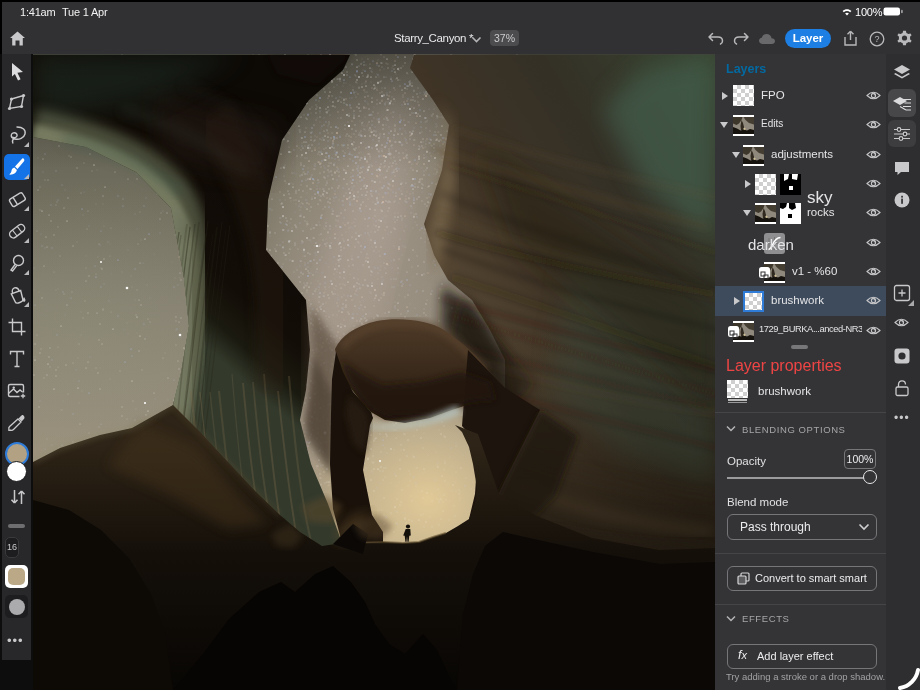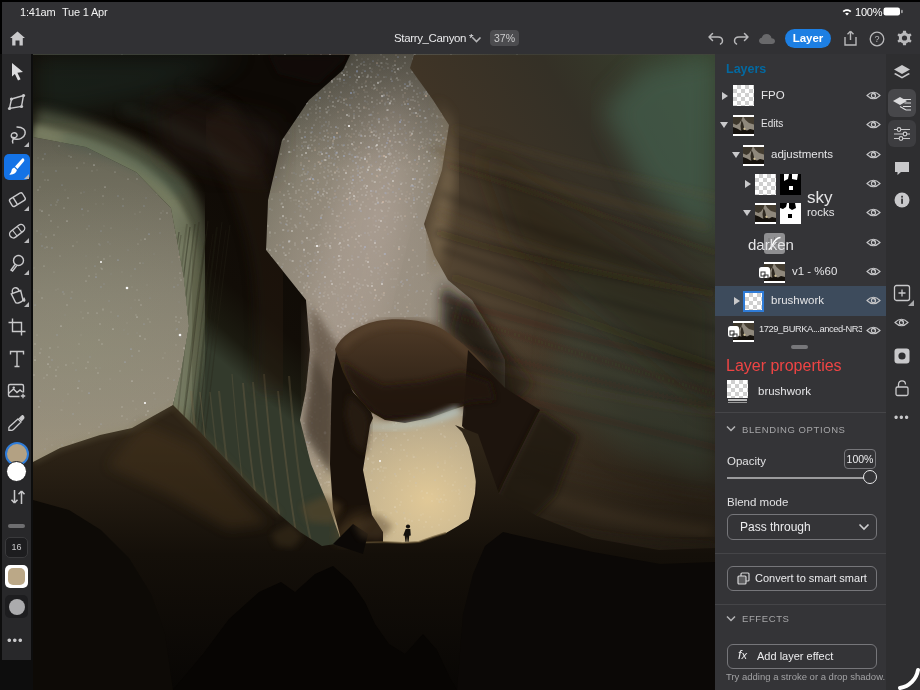--- a/index.html
+++ b/index.html
@@ -388,21 +388,21 @@
         <path d="M19.5 5.5 C20.8 6.8 20.8 8.2 19.7 9.3 L17.6 11.4 L14.6 8.4 L16.7 6.3 C17.8 5.2 18.4 4.4 19.5 5.5 Z" fill="#c9c9cb"></path>
         <path d="M14 9 L17 12 L9.5 19.5 C8.6 20.4 7.4 20.6 6.4 20.2 C5.8 20 5.5 20.7 4.9 20.4 C4.4 20 5.1 19.6 4.9 19.1 C4.5 18.1 4.7 17.4 5.6 16.5 Z" fill="none" stroke="#c9c9cb" stroke-width="1.3"></path>
       </svg></div>
     <div style="position:absolute;left:5px;top:442px;width:24px;height:24px;border-radius:50%;border:2px solid #2f7cd8;background:#b3a183;box-sizing:border-box"></div>
     <div style="position:absolute;left:6px;top:461px;width:21px;height:21px;border-radius:50%;background:#fff;border:1.5px solid #1c1c1e;box-sizing:border-box"></div>
     <div style="position:absolute;left:4px;top:486px;width:26px;height:22px"><svg width="26" height="22" viewBox="0 0 26 22">
         <path d="M10.5 4 L10.5 17 M10.5 17 L7.5 13.8 M10.5 17 L13.5 13.8" stroke="#c9c9cb" stroke-width="1.5" fill="none"></path>
         <path d="M17.5 18 L17.5 5 M17.5 5 L14.5 8.2 M17.5 5 L20.5 8.2" stroke="#c9c9cb" stroke-width="1.5" fill="none"></path>
       </svg></div>
     <div style="position:absolute;left:8px;top:524px;width:17px;height:4px;border-radius:2px;background:#6e6e70"></div>
-    <div style="position:absolute;left:5px;top:537px;width:23px;height:21px;border-radius:5px;background:#1d1d1f;border:1px solid #3a3a3c;box-sizing:border-box;color:#c9c9cb;font-size:9px;text-align:center;line-height:19px">16</div>
+    <div style="position:absolute;left:5px;top:537px;width:14px;height:21px;border-radius:5px;background:#1d1d1f;border:1px solid #3a3a3c;box-sizing:border-box;color:#c9c9cb;font-size:9px;text-align:center;line-height:19px">16</div>
     <div style="position:absolute;left:5px;top:565px;width:23px;height:23px;border-radius:5px;background:#fff">
       <div style="position:absolute;left:3px;top:3px;width:17px;height:17px;border-radius:5px;background:#bba887"></div>
     </div>
     <div style="position:absolute;left:5px;top:595px;width:23px;height:23px;border-radius:5px;background:#1d1d1f">
       <div style="position:absolute;left:3.5px;top:3.5px;width:16px;height:16px;border-radius:50%;background:#ababad"></div>
     </div>
     <div style="position:absolute;left:7px;top:633px;color:#c9c9cb;font-size:13px;letter-spacing:1px">•••</div>
 
 <div style="position:absolute;left:715px;top:54px;width:171px;height:636px;background:#343437"></div>
 <div style="position:absolute;left:886px;top:54px;width:34px;height:636px;background:#2e2e30"></div>

